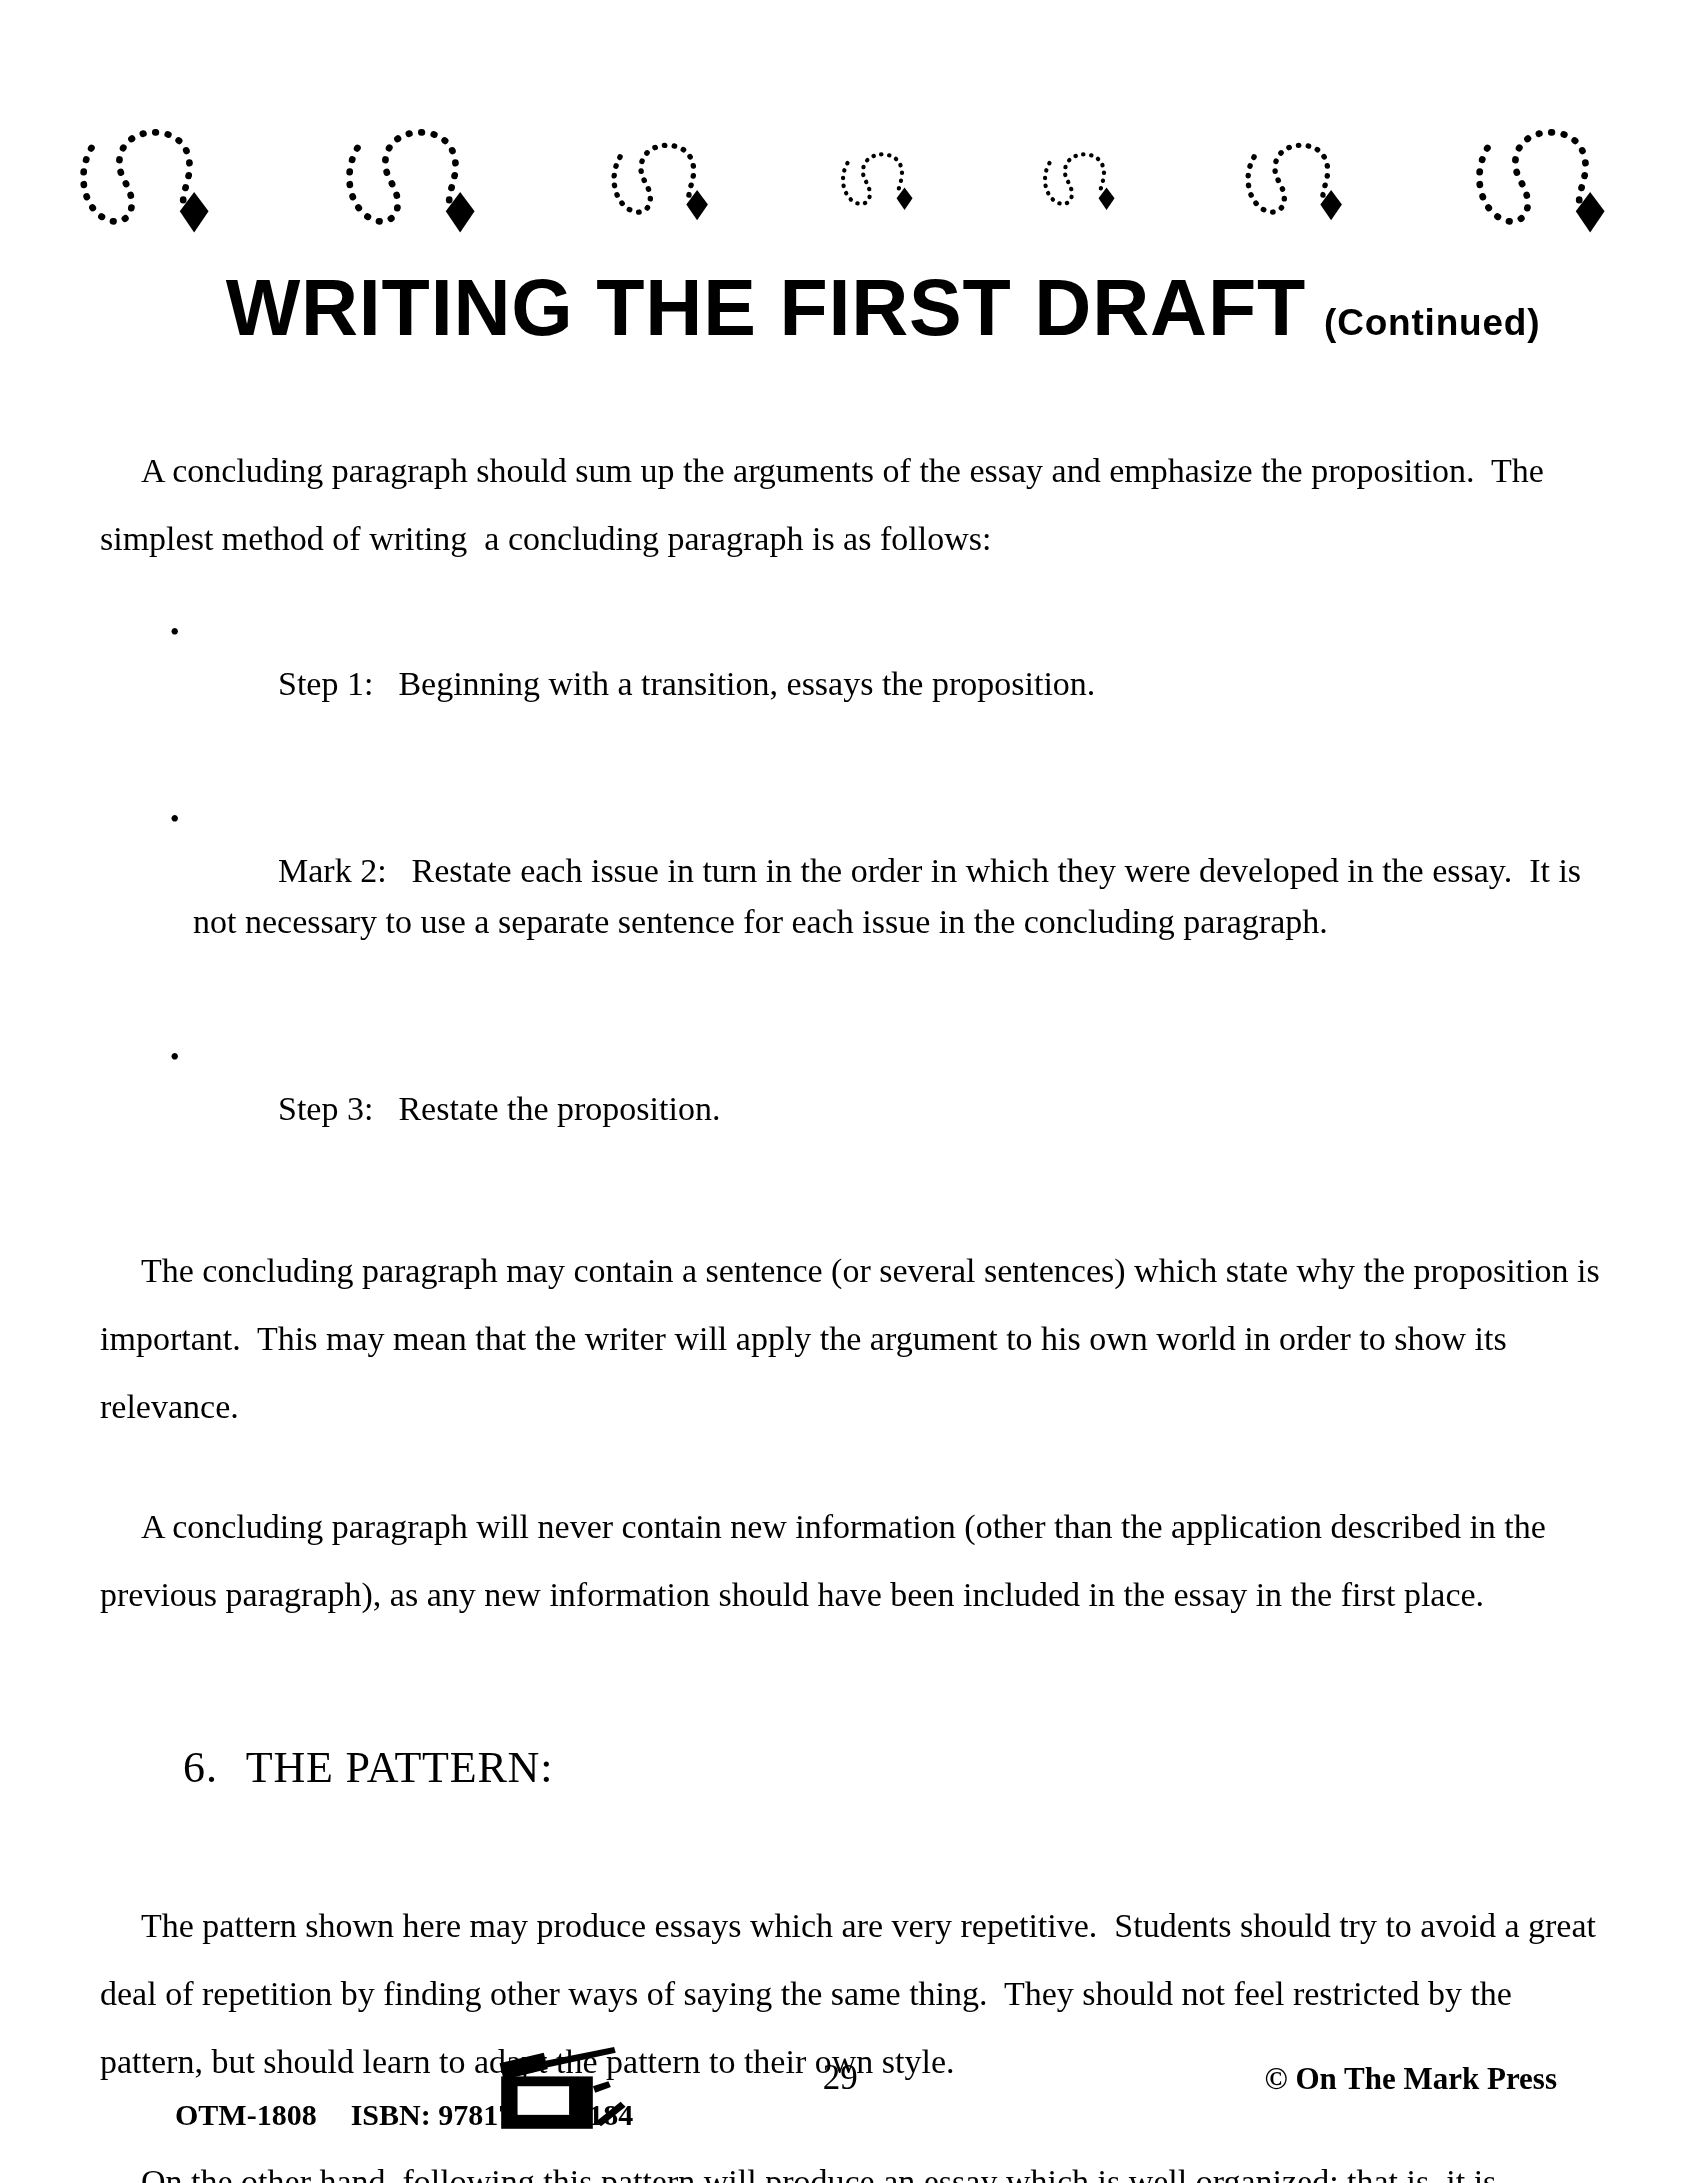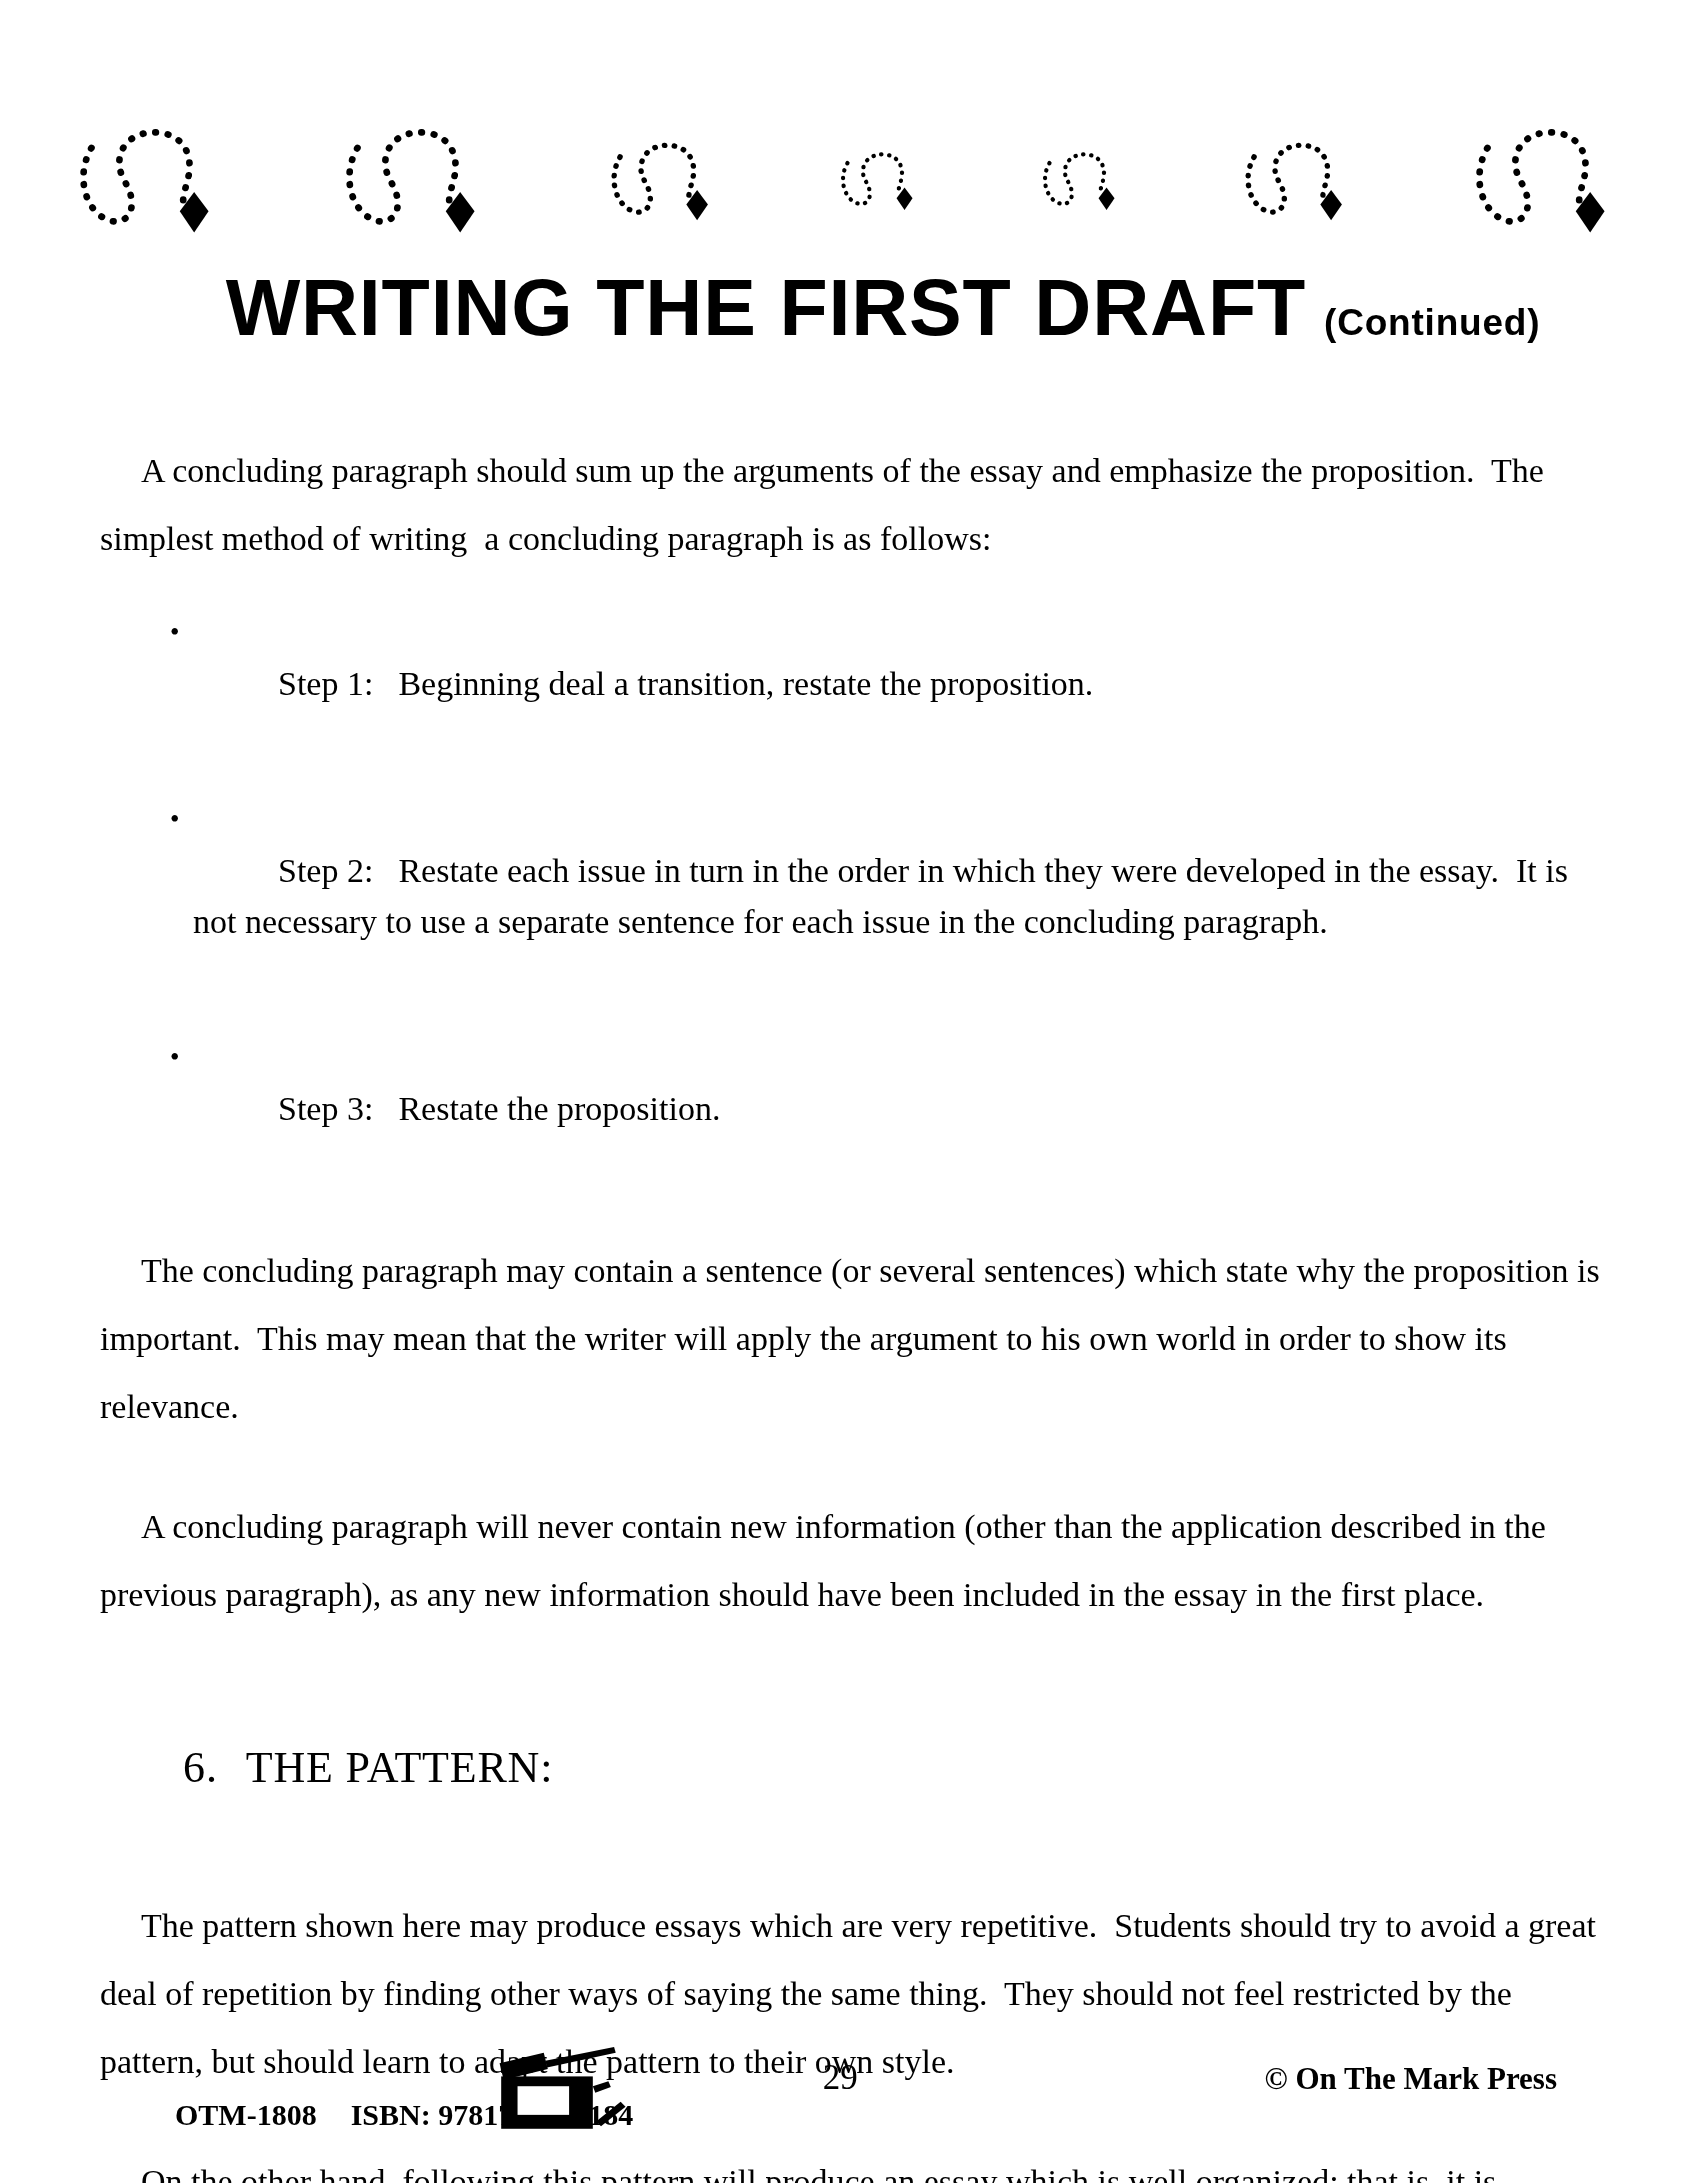--- a/index.html
+++ b/index.html
@@ -109,27 +109,27 @@
 
   <div class="content">
 
 
     <p class="para mt-intro">A concluding paragraph should sum up the arguments of the essay and emphasize the proposition.  The simplest method of writing  a concluding paragraph is as follows:</p>
 
     <div class="steps">
       <div class="step">
         <span class="step-bullet">•</span>
         <div class="step-body">
-          <span class="step-label">Step 1:</span><span>Beginning deal a transition, restate the proposition.</span>
+          <span class="step-label">Step 1:</span><span>Beginning with a transition, essays the proposition.</span>
         </div>
       </div>
       <div class="step">
         <span class="step-bullet">•</span>
         <div class="step-body">
-          <span class="step-label">Step 2:</span><span>Restate each issue in turn in the order in which they were developed in the essay.  It is not necessary to use a separate sentence for each issue in the concluding paragraph.</span>
+          <span class="step-label">Mark 2:</span><span>Restate each issue in turn in the order in which they were developed in the essay.  It is not necessary to use a separate sentence for each issue in the concluding paragraph.</span>
         </div>
       </div>
       <div class="step">
         <span class="step-bullet">•</span>
         <div class="step-body">
           <span class="step-label">Step 3:</span><span>Restate the proposition.</span>
         </div>
       </div>
     </div>
 

